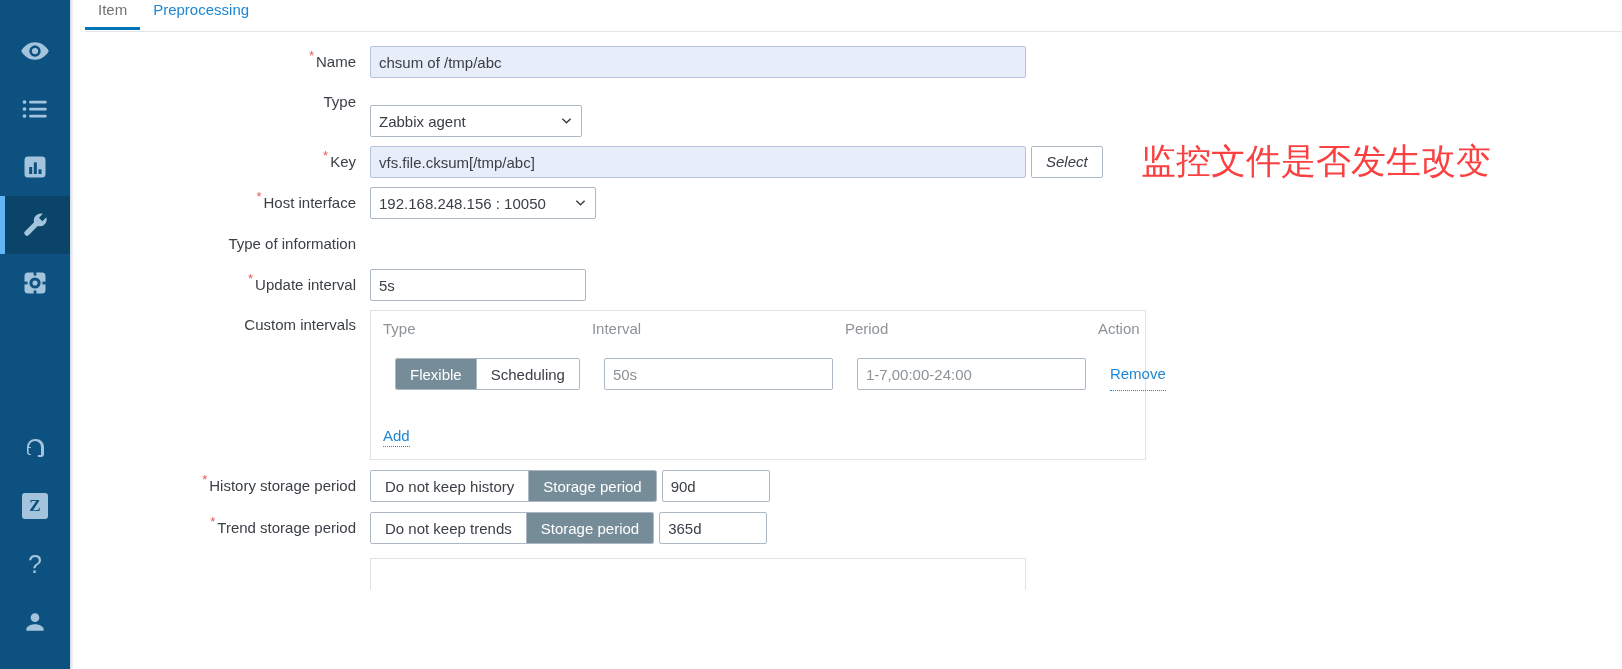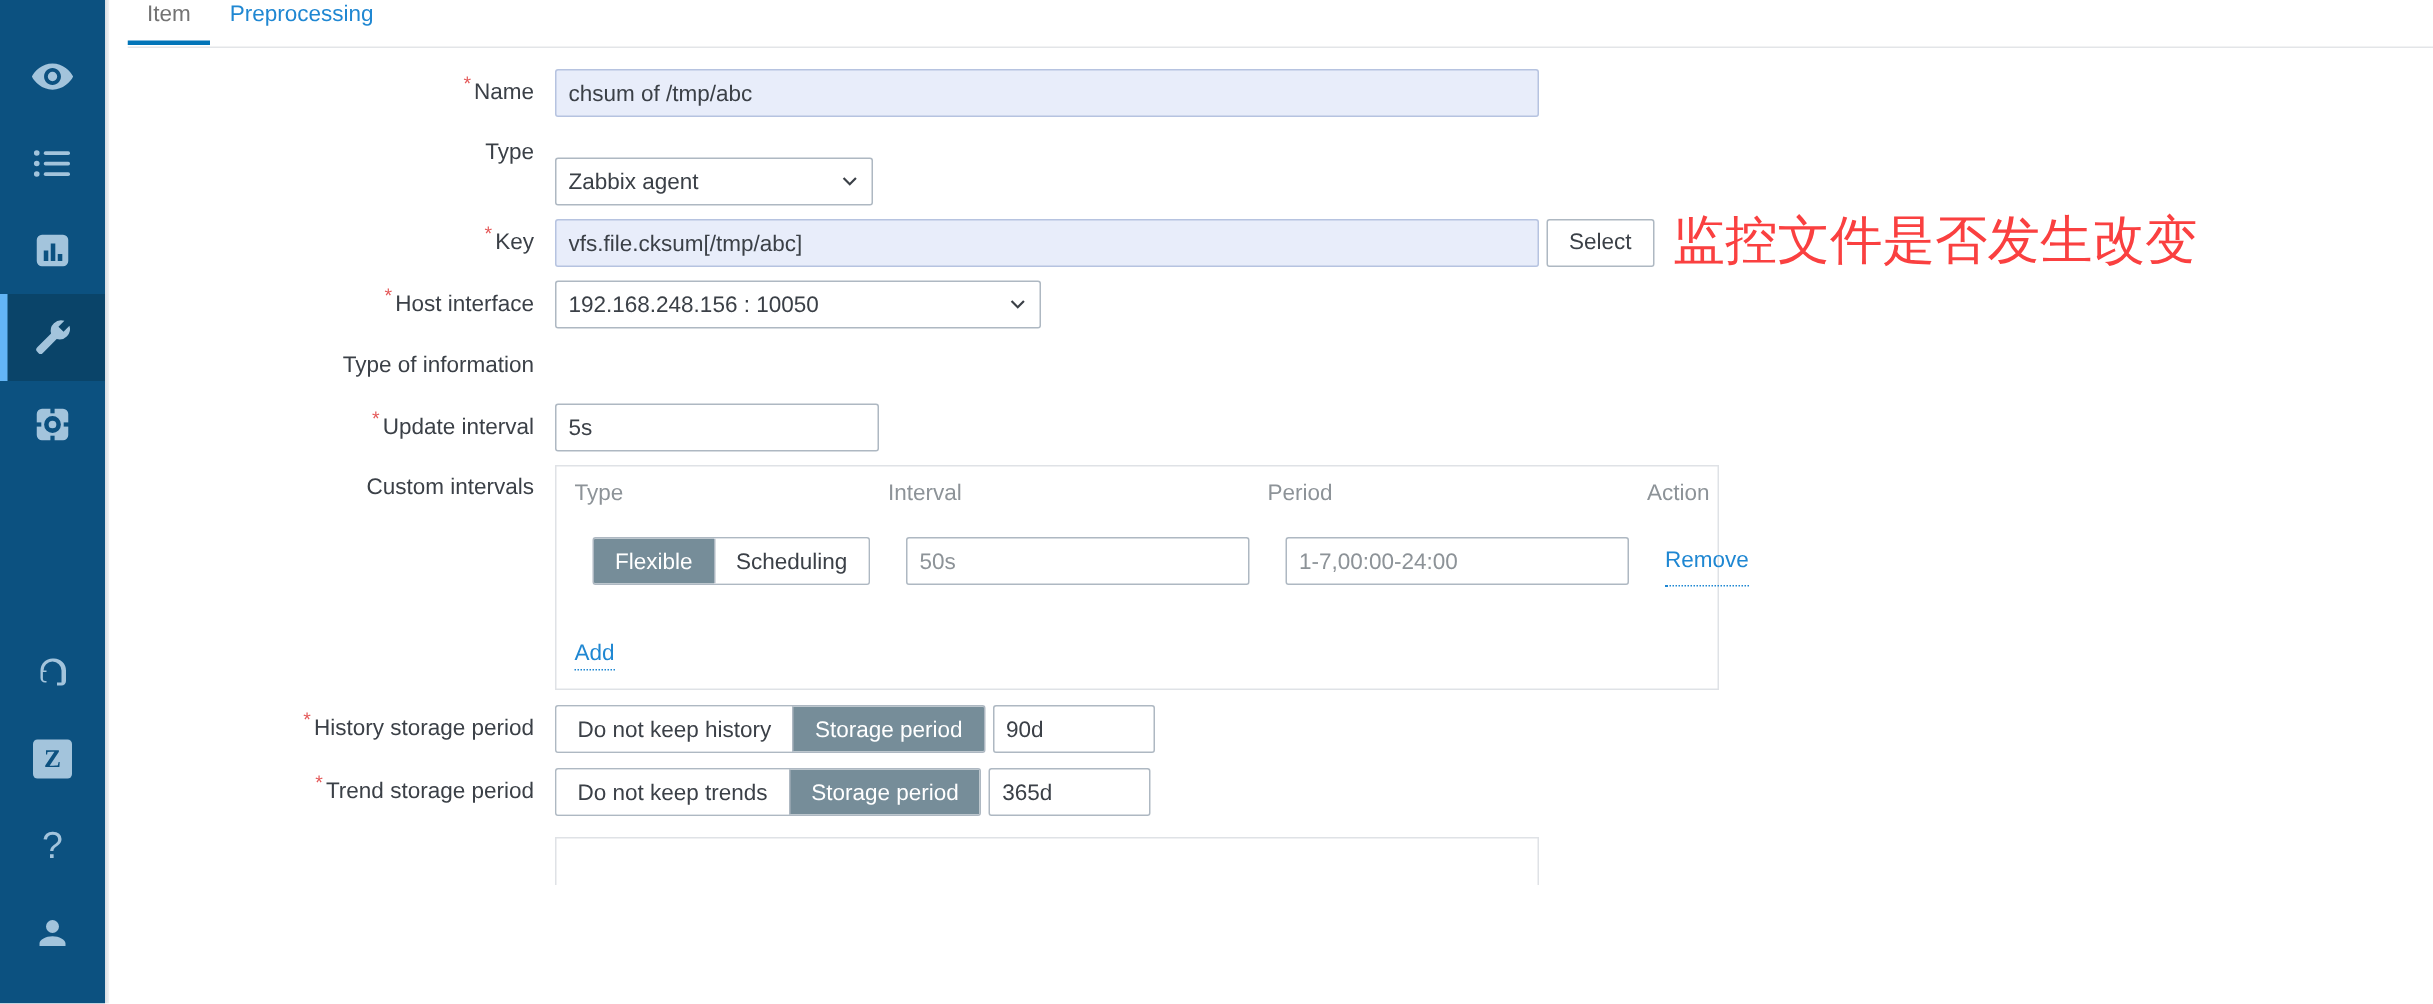--- a/index.html
+++ b/index.html
@@ -147,35 +147,36 @@
     font-size: 15px; color: #3b4047;
     padding: 0 34px 0 8px;
     cursor: pointer;
     white-space: nowrap;
   }
   .sel .chev {
     position: absolute; right: 9px; top: 50%;
     width: 11px; height: 11px; margin-top: -6px;
   }
   .sel-type { width: 212px; margin-top: 19px; }
-  .sel-hostif { width: 324px; }
+  .sel-hostif { width: 226px; }
   .sel-toi { width: 216px; }
 
   .btn {
     height: 32px;
     border: 1px solid #aeb8c2;
     background: #ffffff;
     color: #3b4047;
     font-size: 15px;
     padding: 0 14px;
     border-radius: 2px;
     cursor: pointer;
     font-family: "Liberation Sans", sans-serif;
     margin-left: 5px;
     line-height: 30px;
+    font-style: italic;
   }
 
   
   .ci-box {
     border: 1px solid #dfe2e6;
     background: #ffffff;
     width: 776px;
     padding: 9px 12px 12px 12px;
   }
   .ci-table { width: 100%; border-collapse: collapse; }
@@ -236,21 +237,21 @@
     width: 656px;
     height: 32px;
     border: 1px solid #dfe2e6;
     border-bottom: none;
     background: #ffffff;
   }
 
   
   .annot {
     position: absolute;
-    left: 1030px;
+    left: 1056px;
     top: 144px;
     color: #fa4040;
     font-size: 35px;
     white-space: nowrap;
     font-family: "DejaVu Sans", sans-serif;
     line-height: 1;
   }
 </style>
 </head>
 <body>

